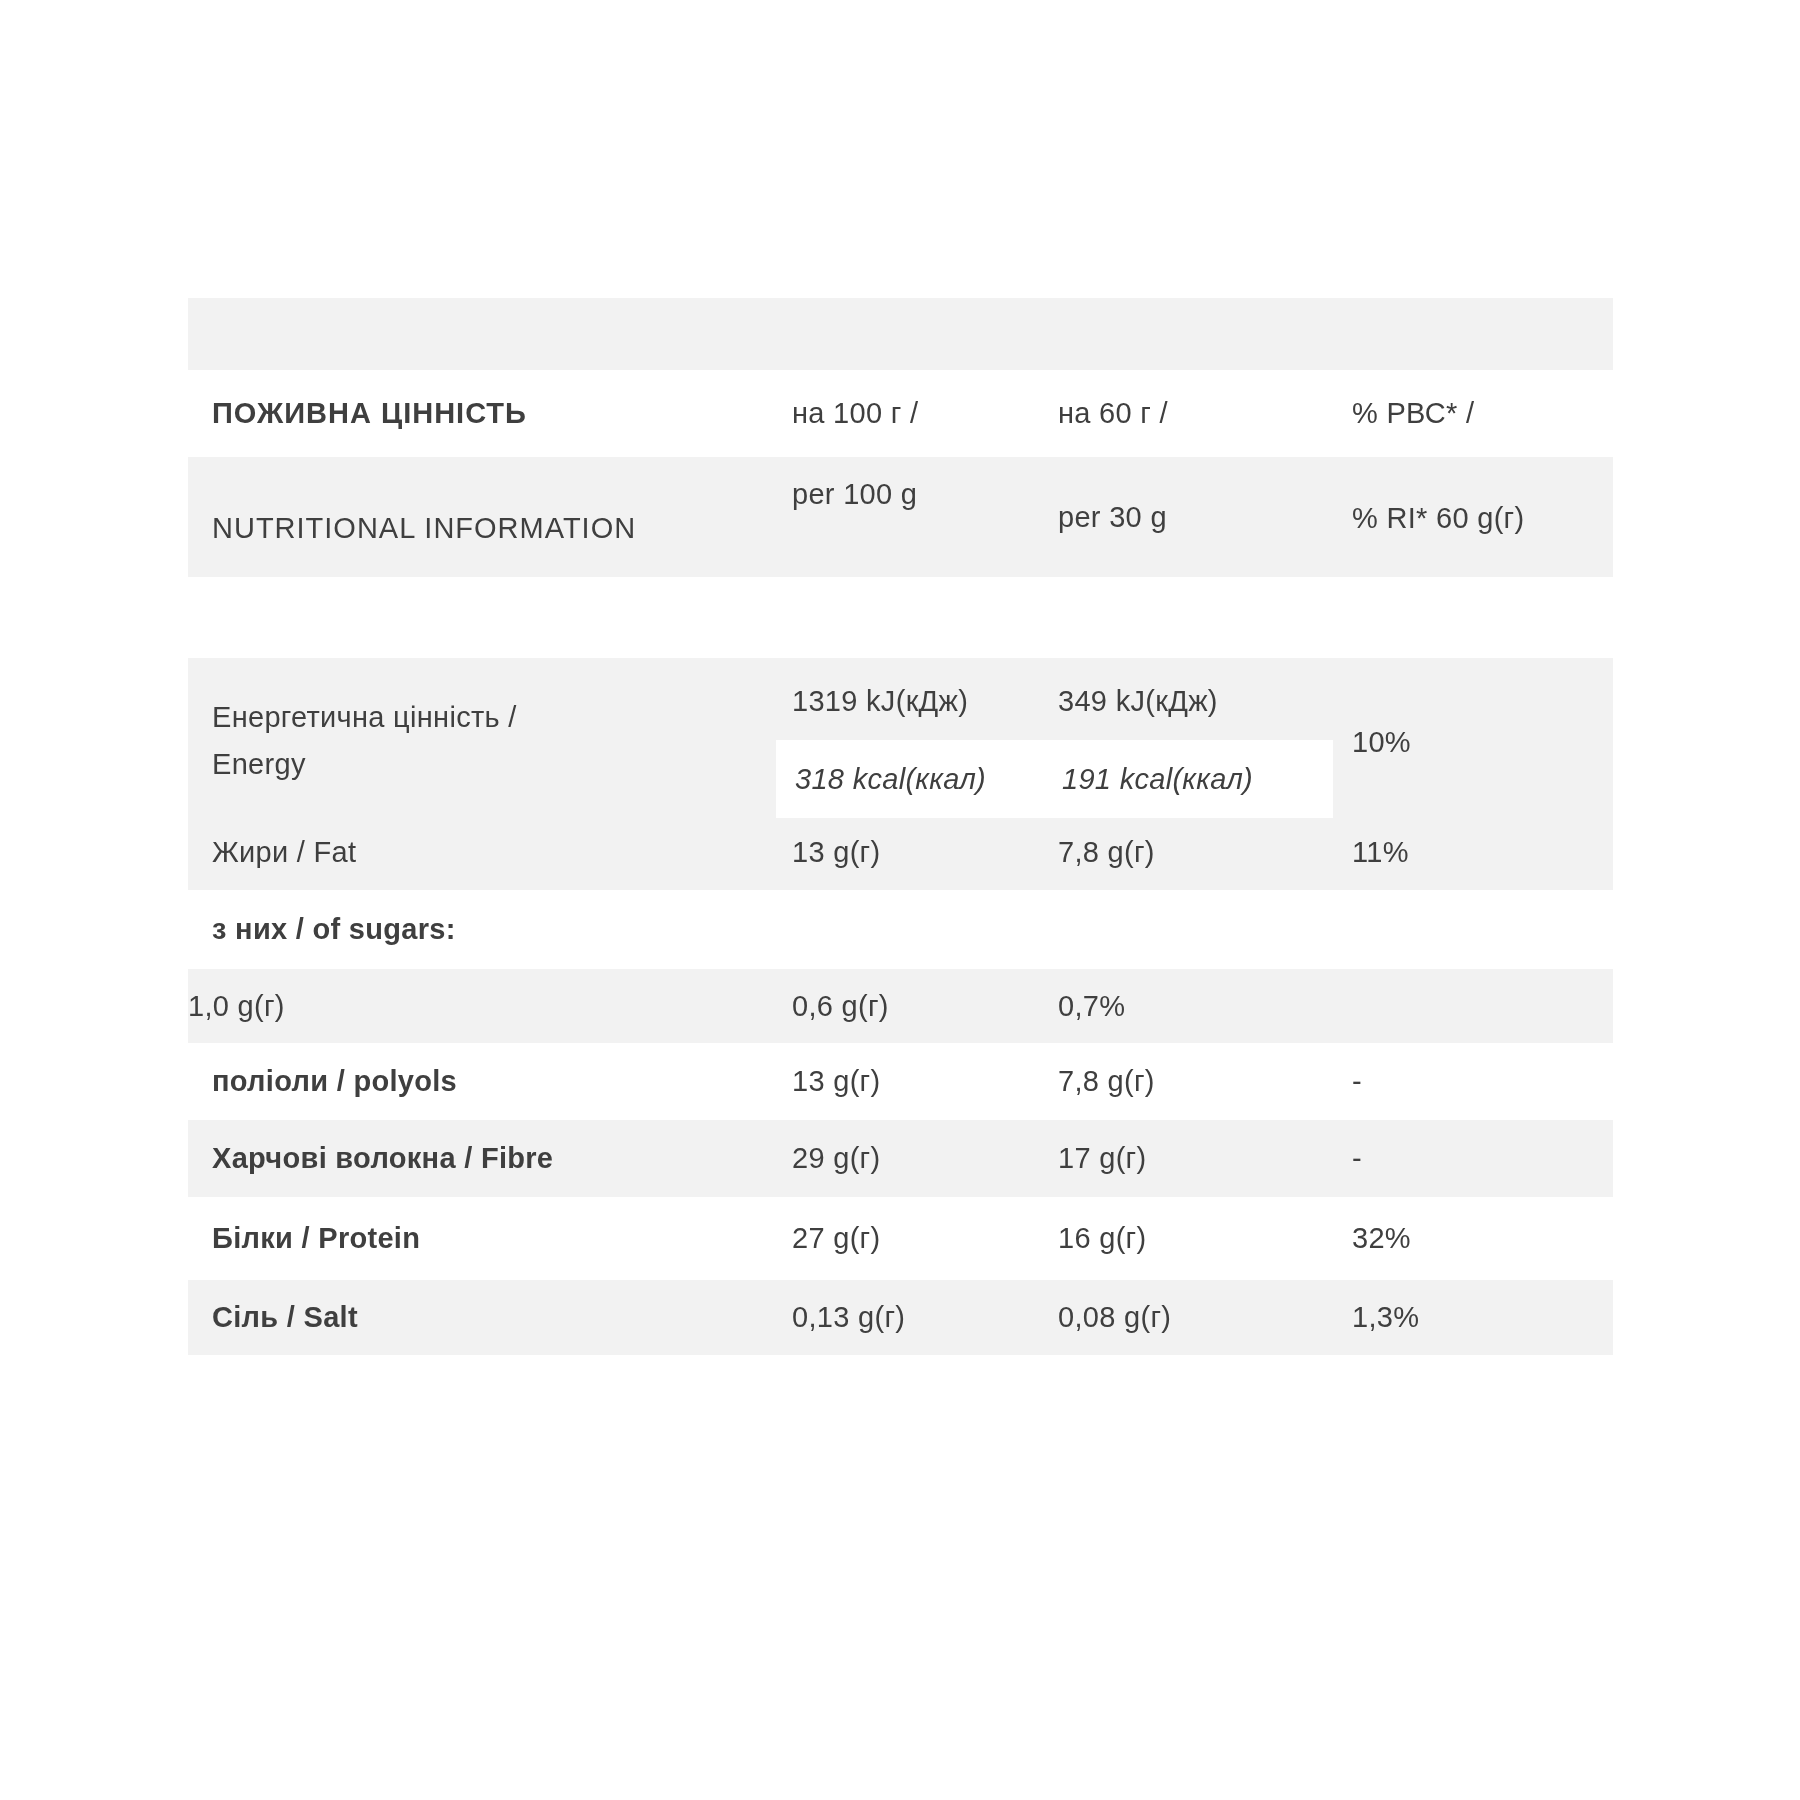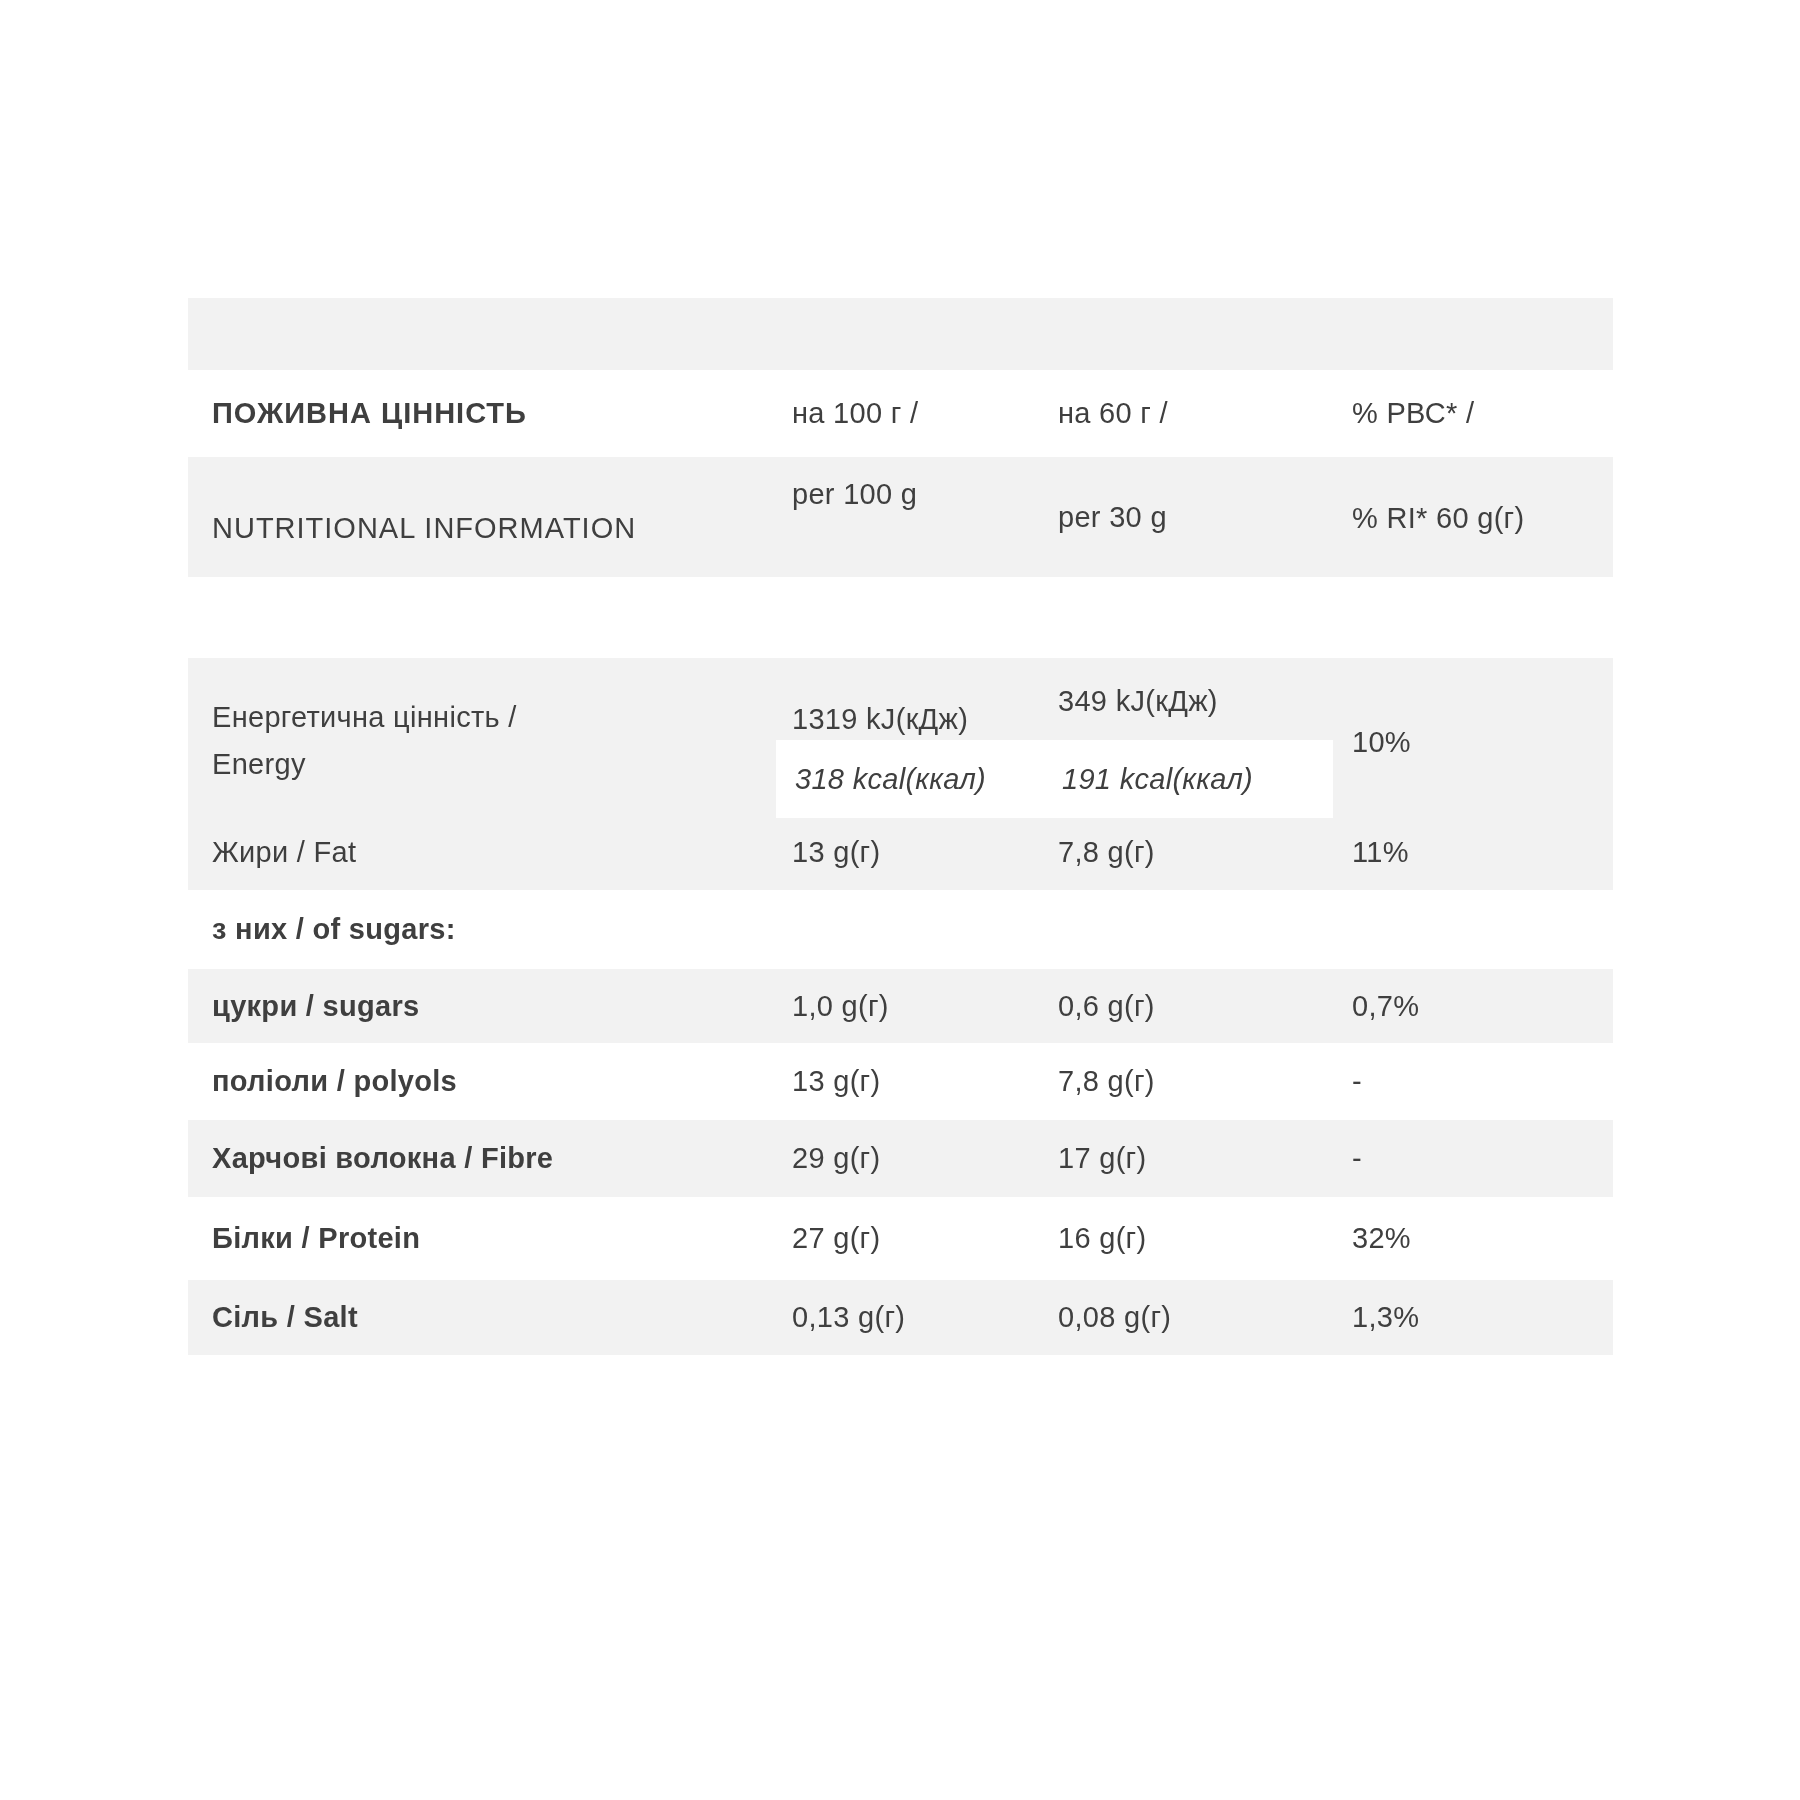--- a/index.html
+++ b/index.html
@@ -62,21 +62,21 @@
     <div class="hrow-en gray">
       <div class="cell caps" style="left:24px;top:54px">NUTRITIONAL INFORMATION</div>
       <div class="cell" style="left:604px;top:20px">per 100 g</div>
       <div class="cell" style="left:870px;top:43px">per 30 g</div>
       <div class="cell" style="left:1164px;top:44px">% RI* 60 g(г)</div>
     </div>
 
     <div class="gap"></div>
 
     <div class="energy gray">
-      <div class="cell" style="left:604px;top:44px">1319 kJ(кДж)</div>
+      <div class="cell" style="left:604px;top:26px">1319 kJ(кДж)</div>
       <div class="cell" style="left:870px;top:26px">349 kJ(кДж)</div>
       <div class="cell" style="left:24px;top:42px">Енергетична цінність /</div>
       <div class="cell" style="left:24px;top:89px">Energy</div>
       <div class="cell" style="left:1164px;top:67px">10%</div>
 
       <div class="kcal-box">
         <div class="cell" style="left:19px">318 kcal(ккал)</div>
         <div class="cell" style="left:286px">191 kcal(ккал)</div>
       </div>
 
@@ -89,21 +89,20 @@
 
 
     <div class="row white" style="height:79px">
       <div class="label">з них / of sugars:</div>
       <div></div>
       <div></div>
       <div></div>
     </div>
 
     <div class="row gray" style="height:74px">
-      <div class="label">цукри / sugars</div>
       <div>1,0 g(г)</div>
       <div>0,6 g(г)</div>
       <div>0,7%</div>
     </div>
 
     <div class="row white" style="height:77px">
       <div class="label">поліоли / polyols</div>
       <div>13 g(г)</div>
       <div>7,8 g(г)</div>
       <div>-</div>

